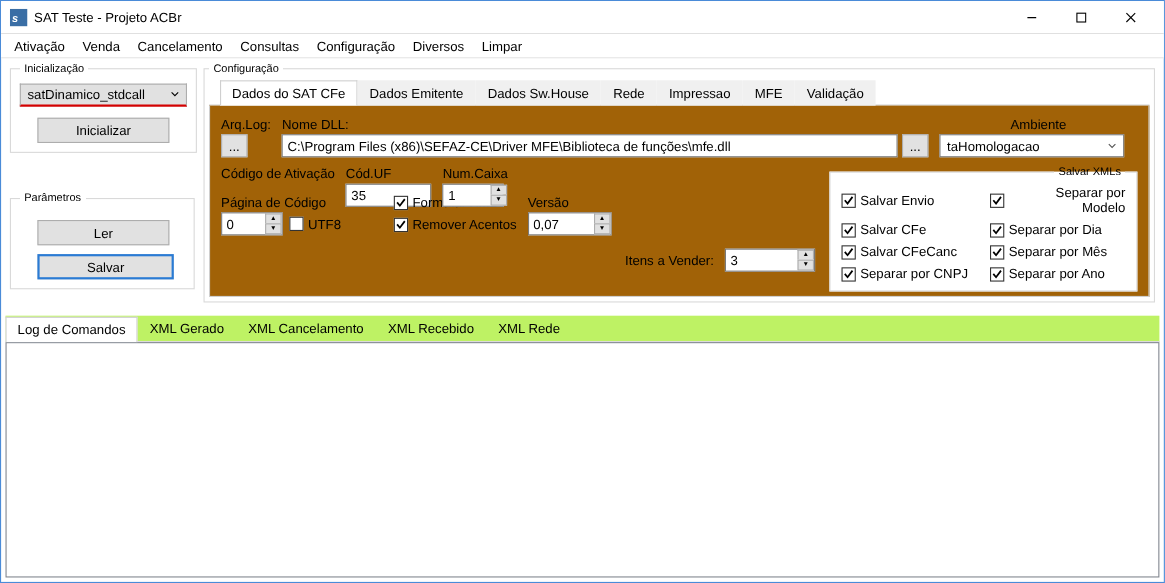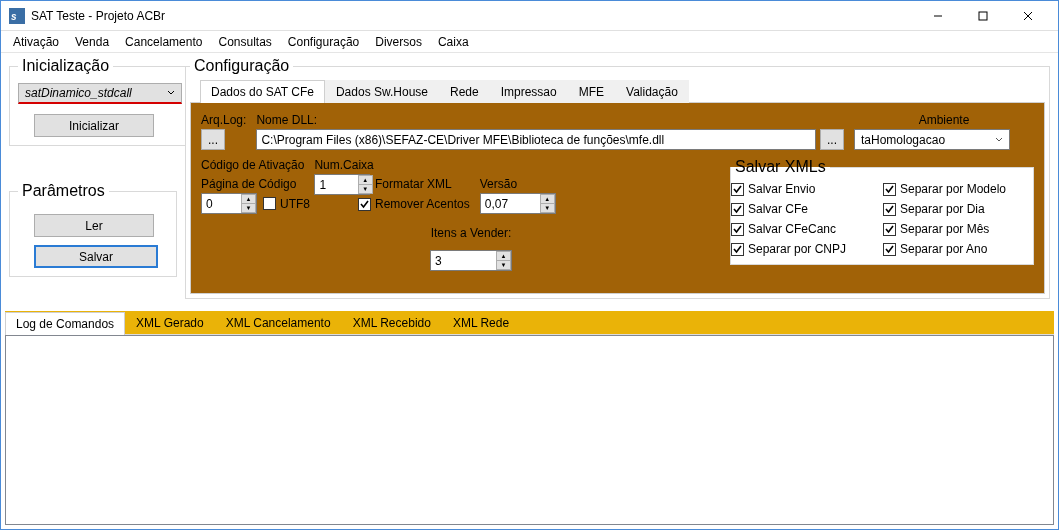--- a/index.html
+++ b/index.html
@@ -9,21 +9,21 @@
     .titlebar .app-icon { width: 16px; height: 16px; margin-right: 6px; }
     .titlebar .title { flex: 1; font-size: 12px; color: #000; }
     .win-btns { display: flex; }
     .win-btn { width: 45px; height: 28px; display: flex; align-items: center; justify-content: center; cursor: pointer; }
     .menubar { height: 22px; display: flex; align-items: center; padding: 0 4px; background: #fff; border-bottom: 1px solid #e5e5e5; }
     .menu-item { padding: 2px 8px; cursor: pointer; text-align: center; }
     .top-area { display: flex; flex: 0 0 auto; }
     .left-col { width: 184px; padding: 4px 8px 4px 8px; }
     .right-col { flex: 1; padding: 4px 8px 4px 0; }
     fieldset.gb { border: 1px solid #d9d9d9; padding: 8px; margin-bottom: 6px; background: #fff; }
-    fieldset.gb > legend { font-size: 16px; padding: 0 4px; }
+    fieldset.gb > legend { font-size: 10px; padding: 0 4px; }
     .btn { display: inline-flex; align-items: center; justify-content: center; background: #e1e1e1; border: 1px solid #adadad; height: 23px; cursor: pointer; font-size: 12px; }
     .btn.selected { border: 2px solid #2a7bd4; }
     .combo { height: 21px; background: #e1e1e1; border: 1px solid #adadad; display: flex; align-items: center; padding: 0 18px 0 6px; position: relative; cursor: pointer; }
     .combo .caret { position: absolute; right: 6px; top: 50%; transform: translateY(-50%); }
     .combo-w { height: 21px; background: #fff; border: 1px solid #7a7a7a; display: flex; align-items: center; padding: 0 18px 0 6px; position: relative; cursor: pointer; }
     .combo-w .caret { position: absolute; right: 6px; top: 50%; transform: translateY(-50%); }
     .underline-red { border-bottom: 2px solid #d40000; }
     .tabs { display: flex; border-bottom: 1px solid #cfcfcf; }
     .tab { padding: 4px 10px; border: 1px solid transparent; border-bottom: none; cursor: pointer; position: relative; top: 1px; background: #f0f0f0; }
     .tab.active { background: #fff; border-color: #cfcfcf; margin-left: 10px; }
@@ -32,21 +32,21 @@
     .txt { height: 21px; background: #fff; border: 1px solid #7a7a7a; padding: 0 4px; font-size: 12px; }
     .spin { position: relative; display: inline-block; }
     .spin .txt { padding-right: 16px; width: 56px; }
     .spin .btns { position: absolute; right: 1px; top: 1px; width: 15px; height: 19px; display: flex; flex-direction: column; }
     .spin .sb { flex: 1; background: #e1e1e1; border: 1px solid #adadad; display: flex; align-items: center; justify-content: center; font-size: 6px; line-height: 1; cursor: pointer; }
     .spin .sb:first-child { border-bottom: none; }
     .chk { display: inline-flex; align-items: center; gap: 4px; cursor: pointer; }
     .chkbox { width: 13px; height: 13px; border: 1px solid #333; background: #fff; display: inline-flex; align-items: center; justify-content: center; }
     .chkbox svg { width: 11px; height: 11px; }
     .ellipsis-btn { width: 24px; height: 21px; }
-    .log-tabs { display: flex; border-bottom: 1px solid #dcdcdc; background: #eab308; }
+    .log-tabs { display: flex; border-bottom: 1px solid #dcdcdc; background: #bef264; }
     .log-tab { padding: 4px 10px; border: 1px solid transparent; border-bottom: none; cursor: pointer; }
     .log-tab.active { border-color: #cfcfcf; background: #fff; position: relative; top: 1px; }
     .log-panel { flex: 1; border: 1px solid #828790; background: #fff; margin: 0 4px 4px 4px; overflow: auto; }
     .log-area { flex: 1; display: flex; flex-direction: column; padding-top: 2px; }
     .row { display: flex; align-items: flex-start; gap: 10px; margin-bottom: 8px; }
     .fcol { display: flex; flex-direction: column; }
     .check-grid { display: grid; grid-template-columns: auto auto; column-gap: 20px; row-gap: 6px; }
   </style>
 </head>
 <body>
@@ -81,29 +81,29 @@
     </div>
   </div>
 
   <div class="menubar">
     <span class="menu-item">Ativação</span>
     <span class="menu-item">Venda</span>
     <span class="menu-item">Cancelamento</span>
     <span class="menu-item">Consultas</span>
     <span class="menu-item">Configuração</span>
     <span class="menu-item">Diversos</span>
-    <span class="menu-item">Caixa</span>
+    <span class="menu-item">Limpar</span>
   </div>
 
   <div class="top-area">
     <div class="left-col">
       <fieldset class="gb">
         <legend>Inicialização</legend>
         <div style="display:inline-block;">
-          <div class="combo underline-red" style="width:164px;font-style:italic;">
+          <div class="combo underline-red" style="width:152px;">
             <span>satDinamico_stdcall</span>
             <span class="caret"><svg width="8" height="8">
                   <path d="M1 2 L4 5 L7 2" fill="none" stroke="#000" stroke-width="1"></path>
                 </svg></span>
           </div>
         </div>
         <div style="height:10px"></div>
         <div class="btn" style="width:120px; margin-left:16px;">
           <span>Inicializar</span>
         </div>
@@ -122,20 +122,21 @@
           <span>Salvar</span>
         </div>
       </fieldset>
     </div>
 
     <div class="right-col">
       <fieldset class="gb" style="padding:4px 4px 4px 4px;">
         <legend>Configuração</legend>
         <div class="tabs">
           <div class="tab active">Dados do SAT CFe</div>
+          <div class="tab">Dados Emitente</div>
           <div class="tab">Dados Sw.House</div>
           <div class="tab">Rede</div>
           <div class="tab">Impressao</div>
           <div class="tab">MFE</div>
           <div class="tab">Validação</div>
         </div>
         <div class="tab-panel">
 
           <div class="row">
             <div class="fcol">
@@ -148,46 +149,50 @@
               <span class="lbl">Nome DLL:</span>
               <div style="display:flex; gap:4px; align-items:center;">
                 <span style="flex:1; display:inline-block;">
                   <input class="txt underline-red" style="width: 100%;" value="C:\Program Files (x86)\SEFAZ-CE\Driver MFE\Biblioteca de funções\mfe.dll">
                 </span>
                 <div class="btn ellipsis-btn">...</div>
               </div>
             </div>
             <div class="fcol" style="width:180px;">
               <span class="lbl" style="text-align:center">Ambiente</span>
-              <div class="combo-w" style="width:156px">
+              <div class="combo-w" style="width:168px">
                 <span>taHomologacao</span>
                 <span class="caret"><svg width="8" height="8">
                       <path d="M1 2 L4 5 L7 2" fill="none" stroke="#555" stroke-width="1"></path>
                     </svg></span>
               </div>
             </div>
           </div>
 
           <div class="row">
             <div class="fcol">
               <span class="lbl">Código de Ativação</span>
+            </div>
+            <div class="fcol">
+              <span class="lbl">Cód.UF</span>
+              <input class="txt" style="width: 78px;" value="35">
             </div>
             <div class="fcol">
               <span class="lbl">Num.Caixa</span>
               <span class="spin">
                 <input class="txt" value="1" style="">
                 <span class="btns">
                   <span class="sb">▲</span>
                   <span class="sb">▼</span>
                 </span>
               </span>
             </div>
             <div style="flex:1"></div>
 
-            <fieldset class="gb" style="width:304px; padding:6px 10px 8px 0; margin:0;">
+            <fieldset class="gb" style="width:280px; padding:6px 10px 8px 10px; margin:0;text-align:right;">
               <legend>Salvar XMLs</legend>
               <div class="check-grid">
                 <label class="chk">
                     <span class="chkbox">
                       <svg viewBox="0 0 11 11">
                         <path d="M2 5 L4.5 8 L9 2" fill="none" stroke="#000" stroke-width="1.6"></path>
                       </svg>
                     </span>
                     <span>Salvar Envio</span>
                   </label>
@@ -291,21 +296,21 @@
               <span class="spin">
                 <input class="txt" style="width: 76px;" value="0,07">
                 <span class="btns">
                   <span class="sb">▲</span>
                   <span class="sb">▼</span>
                 </span>
               </span>
             </div>
           </div>
 
-          <div class="row" style="margin-top:12px; width:540px; justify-content:flex-end; align-items:center;flex-direction:column;">
+          <div class="row" style="margin-top:12px; width:540px; justify-content:flex-end; align-items:center;">
             <span>Itens a Vender:</span>
             <span class="spin">
               <input class="txt" style="width: 82px;" value="3">
               <span class="btns">
                 <span class="sb">▲</span>
                 <span class="sb">▼</span>
               </span>
             </span>
           </div>
         </div>

